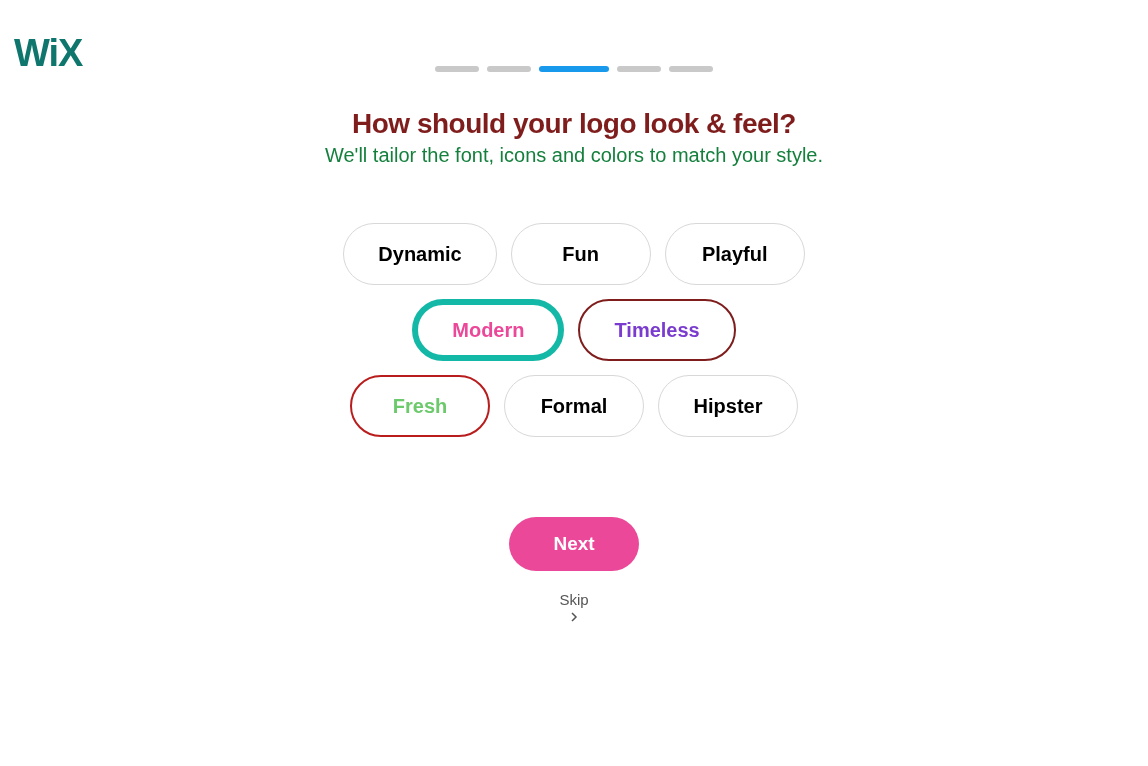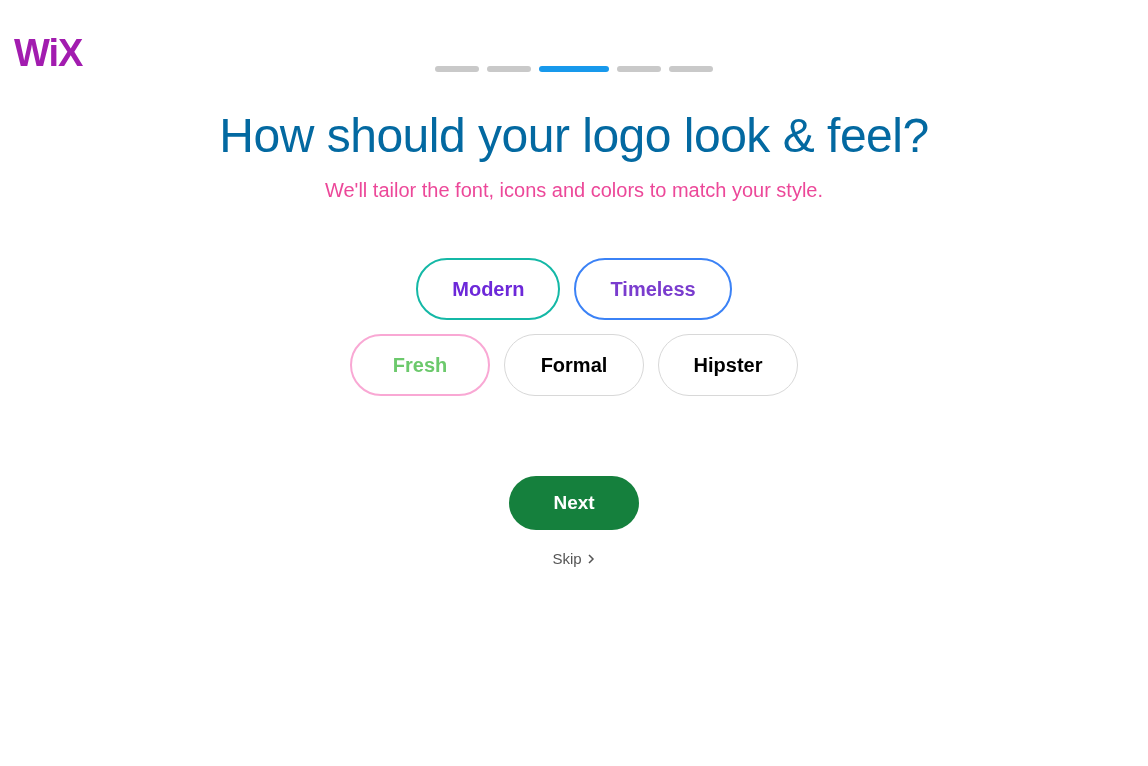--- a/index.html
+++ b/index.html
@@ -11,50 +11,50 @@
     position: relative;
     overflow: hidden;
   }
   .logo {
     position: absolute;
     top: 34px;
     left: 14px;
     font-weight: 900;
     font-size: 38px;
     letter-spacing: -1px;
-    color: #a21caf;
+    color: #0f766e;
     line-height: 1;
   }
   .progress {
     display: flex;
     justify-content: center;
     gap: 8px;
     padding-top: 66px;
   }
   .progress-seg {
     width: 44px;
     height: 6px;
     border-radius: 3px;
   }
   .seg-inactive { background: #c9c9c9; }
   .seg-active { background: #1899ec; width: 70px; }
   .content {
     text-align: center;
     padding-top: 36px;
   }
   h1.title {
-    font-size: 48px;
-    font-weight: 400;
+    font-size: 28px;
+    font-weight: 700;
     letter-spacing: -0.5px;
-    color: #0369a1;
+    color: #7f1d1d;
   }
   p.subtitle {
-    margin-top: 16px;
+    margin-top: 4px;
     font-size: 20px;
-    color: #ec4899;
+    color: #15803d;
     font-weight: 400;
   }
   .chips {
     margin-top: 56px;
     display: flex;
     flex-direction: column;
     align-items: center;
     gap: 14px;
   }
   .chip-row {
@@ -69,49 +69,50 @@
     padding: 0 34px;
     display: inline-flex;
     align-items: center;
     justify-content: center;
     font-size: 20px;
     font-weight: 600;
     color: #000;
     cursor: pointer;
     min-width: 140px;
   }
-  .chip.modern { border: 2px solid #14b8a6; color: #6d28d9; }
-  .chip.timeless { border: 2px solid #3b82f6; color: #7a3cce; }
-  .chip.fresh { border: 2px solid #f9a8d4; color: #6cc96c; }
+  .chip.modern { border: 6px solid #14b8a6; color: #ec4899; }
+  .chip.timeless { border: 2px solid #7f1d1d; color: #7a3cce; }
+  .chip.fresh { border: 2px solid #b91c1c; color: #6cc96c; }
   .actions {
     margin-top: 80px;
     display: flex;
     flex-direction: column;
     align-items: center;
     gap: 20px;
   }
   .next-btn {
-    background: #15803d;
+    background: #ec4899;
     color: #fff;
     border: none;
     border-radius: 999px;
     height: 54px;
     padding: 16px 44px;
     font-size: 19px;
     font-weight: 600;
     cursor: pointer;
   }
   .skip-link {
     color: #555;
     font-size: 15px;
     cursor: pointer;
     display: inline-flex;
     align-items: center;
     gap: 4px;
     text-decoration: none;
+    flex-direction: column;
   }
   .skip-link svg { width: 10px; height: 10px; }
 </style>
 </head>
 <body>
 
 <div class="logo">WiX</div>
 
 <div class="progress">
   <div class="progress-seg seg-inactive"></div>
@@ -119,20 +120,25 @@
   <div class="progress-seg seg-active"></div>
   <div class="progress-seg seg-inactive"></div>
   <div class="progress-seg seg-inactive"></div>
 </div>
 
 <div class="content">
   <h1 class="title">How should your logo look &amp; feel?</h1>
   <p class="subtitle">We'll tailor the font, icons and colors to match your style.</p>
 
   <div class="chips">
+    <div class="chip-row">
+      <button class="chip">Dynamic</button>
+      <button class="chip">Fun</button>
+      <button class="chip">Playful</button>
+    </div>
     <div class="chip-row">
       <button class="chip modern">Modern</button>
       <button class="chip timeless">Timeless</button>
     </div>
     <div class="chip-row">
       <button class="chip fresh">Fresh</button>
       <button class="chip">Formal</button>
       <button class="chip">Hipster</button>
     </div>
   </div>

